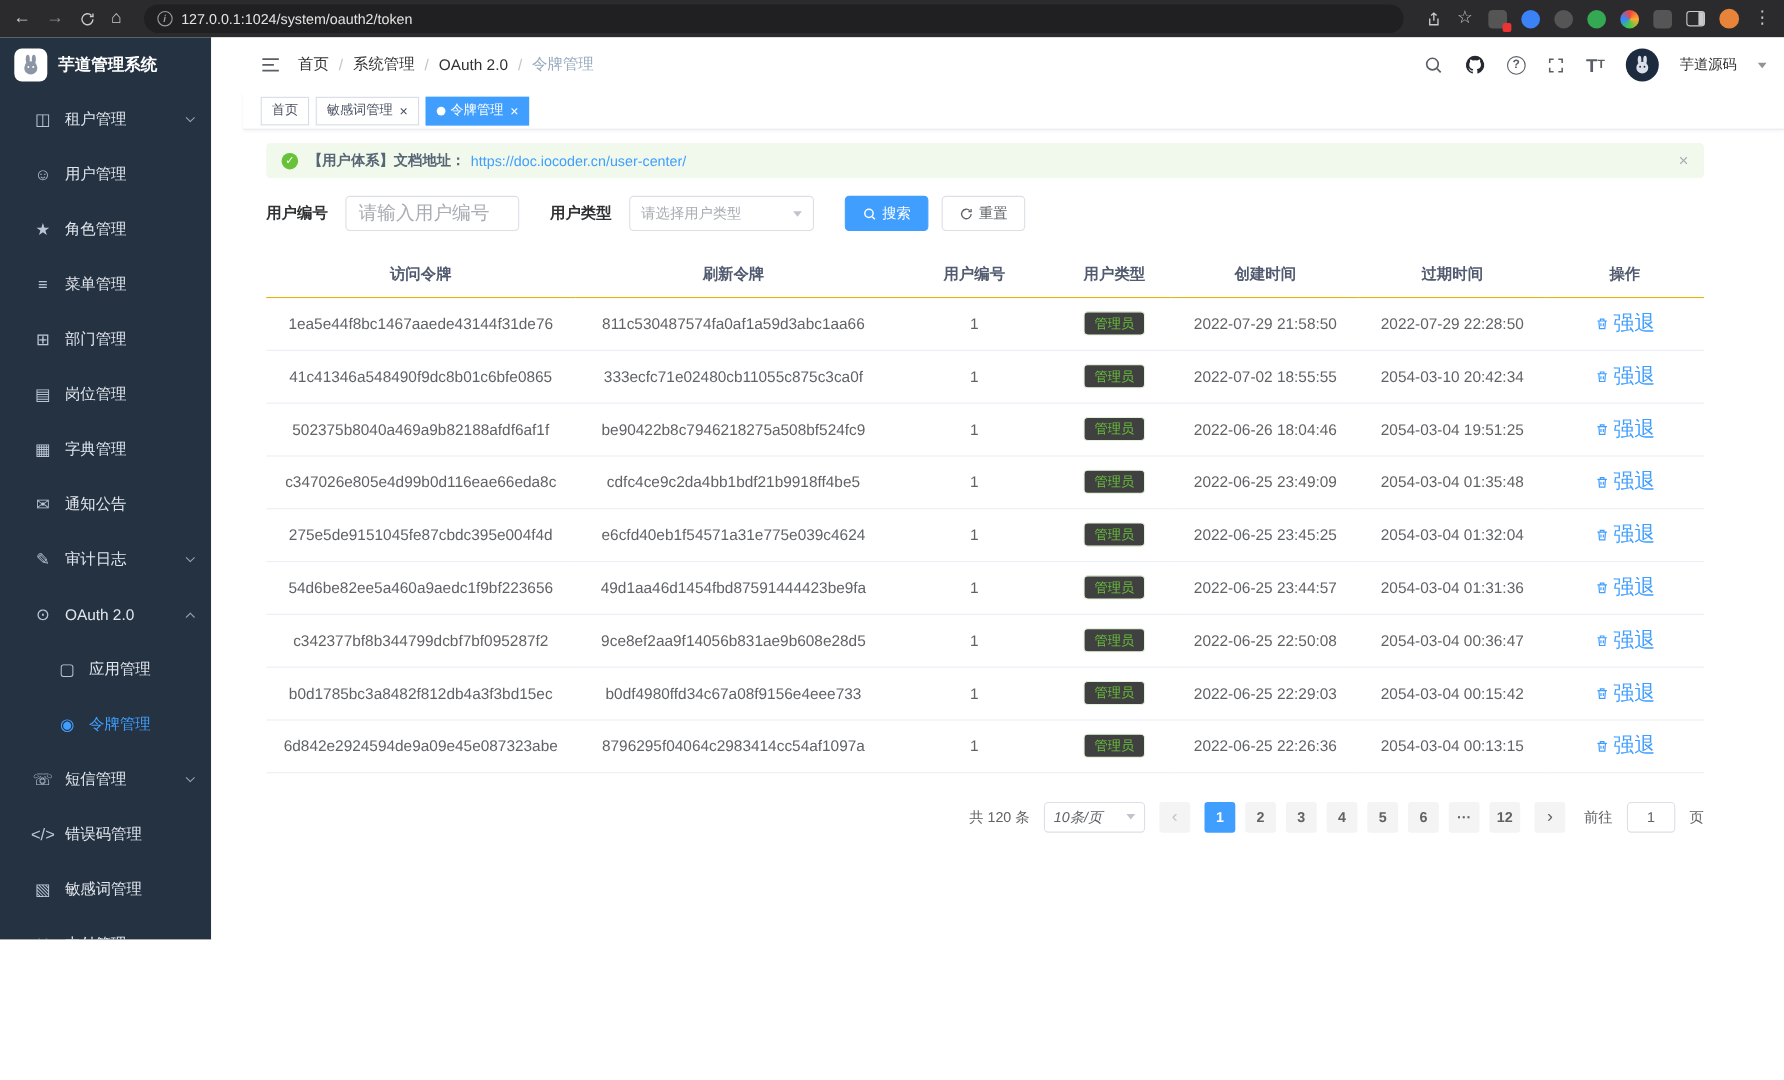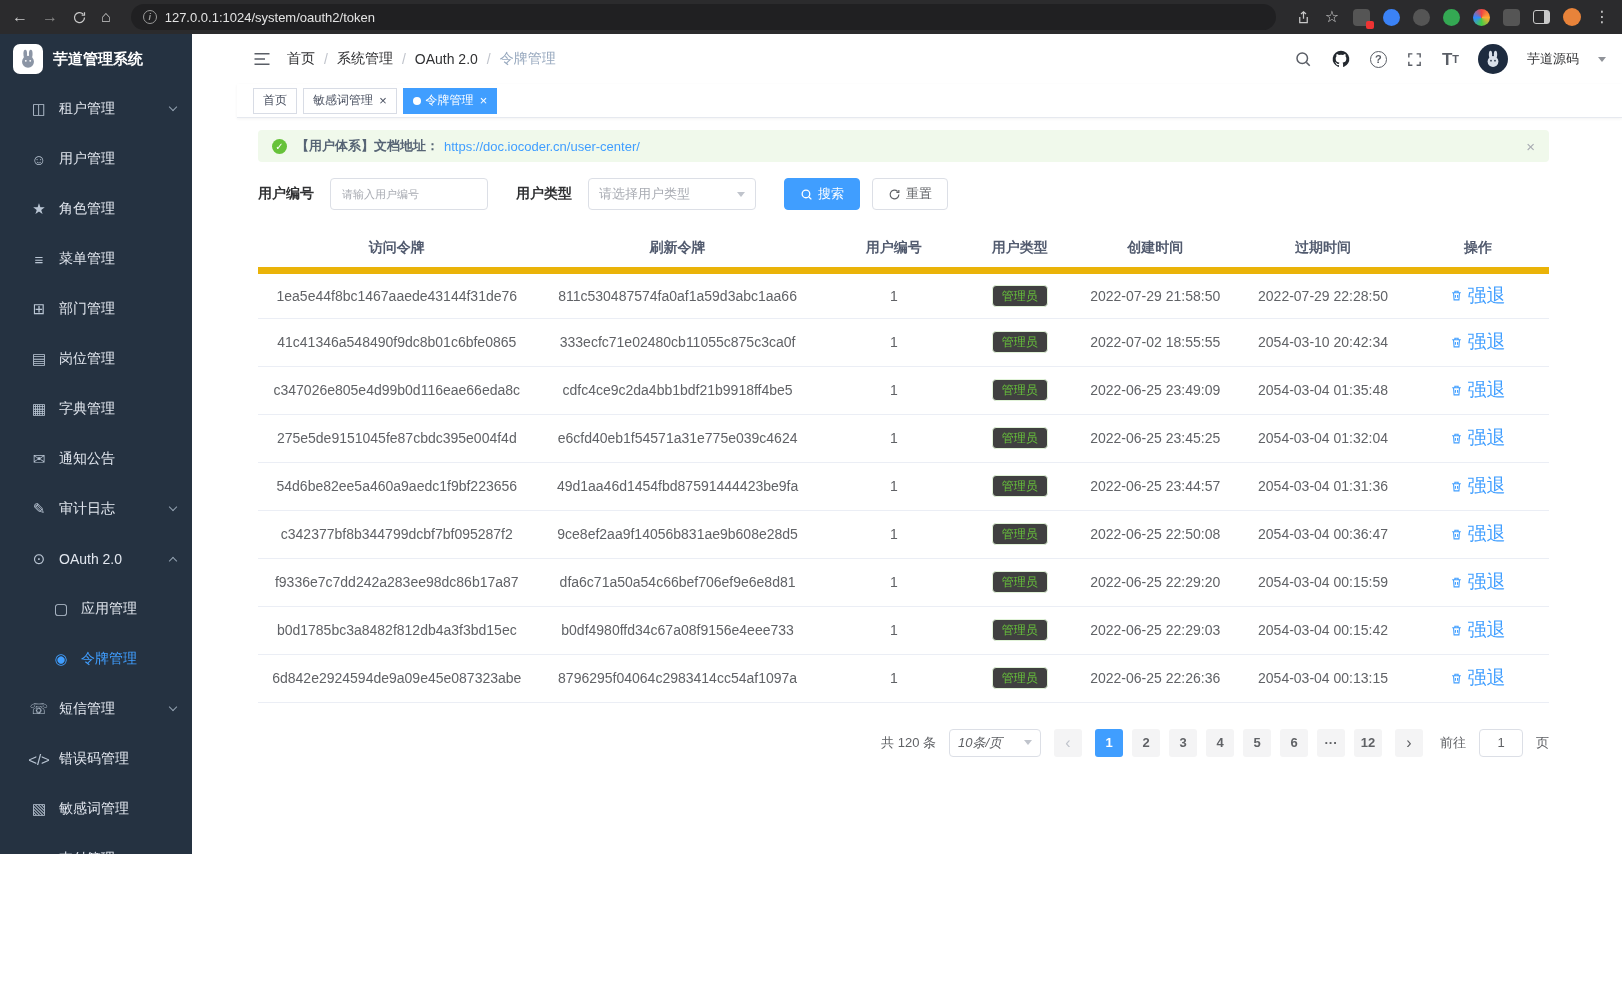--- a/index.html
+++ b/index.html
@@ -19,21 +19,21 @@
   .ext-dot.badge::after { content:""; position:absolute; right:-4px; bottom:-3px; width:8px; height:8px; border-radius:2px; background:#e33; }
   .ext-dot.round { border-radius:50%; }
   .ext-dot.blue { background:#3b82f6; }
   .ext-dot.green { background:#34a853; }
   .ext-dot.rainbow { background:conic-gradient(#e44,#fa3,#4c4,#38f,#e44); border-radius:50%; }
   .panel-icon { width:17px; height:14px; border:1.5px solid #c9c9c9; border-radius:3px; position:relative; cursor:pointer; }
   .panel-icon::after { content:""; position:absolute; top:0; right:0; width:5px; height:100%; background:#c9c9c9; }
   .profile-dot { width:18px; height:18px; border-radius:50%; background:#e8833a; cursor:pointer; }
 
   
-  .app { display:flex; height:820px;gap:16px; }
+  .app { display:flex; height:820px; }
 
   
   .sidebar { width:192px; background:#253241; flex-shrink:0; overflow:hidden; }
   .logo { height:50px; display:flex; align-items:center; gap:10px; padding:0 13px; }
   .logo-img { width:30px; height:30px; background:#fff; border-radius:7px; display:flex; align-items:center; justify-content:center; }
   .logo-title { color:#fff; font-weight:bold; font-size:15px; white-space:nowrap; }
   .menu-item { height:50px; display:flex; align-items:center; padding:0 16px 0 28px; font-size:14px; color:#e2e7ef; cursor:pointer; }
   .menu-item .glyph { width:22px; margin-right:9px; font-size:15px; text-align:center; color:#bac6d4; flex-shrink:0; }
   .mi-label { white-space:nowrap; }
   .menu-item .chevron { width:6px; height:6px; border-right:1.5px solid #93a1b1; border-bottom:1.5px solid #93a1b1; margin-left:auto; }
@@ -71,31 +71,31 @@
   .content { flex:1; padding:12px 73px 0 21px; position:relative; overflow:hidden; }
 
   .alert { height:32px; background:#f0f9eb; border-radius:4px; display:flex; align-items:center; padding:0 14px; font-size:13px; color:#5e6d82; margin-bottom:16px; }
   .alert-check { width:15px; height:15px; border-radius:50%; background:#67c23a; color:#fff; font-size:10px; display:flex; align-items:center; justify-content:center; margin-right:9px; flex-shrink:0; }
   .alert-text { font-weight:600; color:#576575; }
   .alert-link { color:#409eff; margin-left:5px; cursor:pointer; text-decoration:none; }
   .alert-close { margin-left:auto; color:#a8abb2; cursor:pointer; font-size:15px; }
 
   .filter { display:flex; align-items:center; margin:4px 0 20px; font-size:14px; color:#303133; }
   .f-label { font-weight:700; margin-right:16px; white-space:nowrap; }
-  .input { width:158px; height:32px; border:1px solid #dcdfe6; border-radius:4px; padding:0 11px; font-size:11px; color:#6d28d9; outline:none; font-family:inherit; }
+  .input { width:158px; height:32px; border:1px solid #dcdfe6; border-radius:4px; padding:0 11px; font-size:17px; color:#6d28d9; outline:none; font-family:inherit; }
   .input::placeholder { color:#a8abb2; }
   .select { width:168px; height:32px; border:1px solid #dcdfe6; border-radius:4px; padding:0 10px; display:flex; align-items:center; justify-content:space-between; cursor:pointer; margin-right:28px; }
   .select .placeholder { font-size:13px; color:#a8abb2; }
   .gap { width:28px; flex-shrink:0; }
   .btn { height:32px; border-radius:4px; font-size:13px; display:inline-flex; align-items:center; gap:5px; padding:0 15px; cursor:pointer; font-family:Liberation Serif, serif; }
   .btn-primary { background:#409eff; border:1px solid #409eff; color:#fff; }
   .btn-plain { background:#fff; border:1px solid #dcdfe6; color:#606266; margin-left:12px; }
 
   table.grid { width:100%; border-collapse:collapse; table-layout:fixed; font-size:14px; color:#606266; }
-  .grid th { height:40px; font-weight:700; color:#515a6e; border-bottom:7px solid #eab308; padding:0 6px; }
+  .grid th { height:40px; font-weight:700; color:#515a6e; border-bottom:1px solid #eab308; padding:0 6px; }
   .grid td { height:48px; text-align:center; border-bottom:1px solid #ebeef5; padding:0 6px; overflow:hidden; white-space:nowrap; text-overflow:ellipsis; }
   .tag-success { background:#404040; border:1px solid #e1f3d8; color:#67c23a; padding:2px 9px; border-radius:4px; font-size:12px; display:inline-block; line-height:16px; }
   .force-logout { color:#409eff; font-size:19px; display:inline-flex; align-items:center; gap:4px; cursor:pointer; text-decoration:none; }
 
   .pagination { display:flex; align-items:center; justify-content:flex-end; gap:13px; margin:26px 0; font-size:13px; color:#606266; }
   .pg-size { width:92px; height:28px; border:1px solid #dcdfe6; border-radius:4px; display:flex; align-items:center; justify-content:space-between; padding:0 8px; cursor:pointer; color:#606266;font-style:italic; }
   .pages { display:flex; gap:9px; }
   .page-btn { min-width:28px; height:28px; border:none; background:#f4f4f5; color:#606266; border-radius:3px; font-size:13px; font-weight:600; cursor:pointer; display:inline-flex; align-items:center; justify-content:center; font-family:inherit; }
   .page-btn.active { background:#409eff; color:#fff; }
   .page-btn.nav { font-size:16px; font-weight:400; }
@@ -408,20 +408,38 @@
     <td>
       <a class="force-logout">
         <svg width="13" height="13" viewBox="0 0 24 24" fill="none" stroke="currentColor" stroke-width="2">
                       <path d="M4 7h16M9 7V4h6v3M6.5 7l1 13h9l1-13M10 11v5M14 11v5"></path>
                     </svg>
         <span class="fl-label">强退</span>
       </a>
     </td>
   </tr>
               <tr>
+    <td>502375b8040a469a9b82188afdf6af1f</td>
+    <td>be90422b8c7946218275a508bf524fc9</td>
+    <td>1</td>
+    <td>
+      <span class="tag-success">管理员</span>
+    </td>
+    <td>2022-06-26 18:04:46</td>
+    <td>2054-03-04 19:51:25</td>
+    <td>
+      <a class="force-logout">
+        <svg width="13" height="13" viewBox="0 0 24 24" fill="none" stroke="currentColor" stroke-width="2">
+                      <path d="M4 7h16M9 7V4h6v3M6.5 7l1 13h9l1-13M10 11v5M14 11v5"></path>
+                    </svg>
+        <span class="fl-label">强退</span>
+      </a>
+    </td>
+  </tr>
+              <tr>
     <td>c347026e805e4d99b0d116eae66eda8c</td>
     <td>cdfc4ce9c2da4bb1bdf21b9918ff4be5</td>
     <td>1</td>
     <td>
       <span class="tag-success">管理员</span>
     </td>
     <td>2022-06-25 23:49:09</td>
     <td>2054-03-04 01:35:48</td>
     <td>
       <a class="force-logout">
@@ -470,38 +488,20 @@
   </tr>
               <tr>
     <td>c342377bf8b344799dcbf7bf095287f2</td>
     <td>9ce8ef2aa9f14056b831ae9b608e28d5</td>
     <td>1</td>
     <td>
       <span class="tag-success">管理员</span>
     </td>
     <td>2022-06-25 22:50:08</td>
     <td>2054-03-04 00:36:47</td>
-    <td>
-      <a class="force-logout">
-        <svg width="13" height="13" viewBox="0 0 24 24" fill="none" stroke="currentColor" stroke-width="2">
-                      <path d="M4 7h16M9 7V4h6v3M6.5 7l1 13h9l1-13M10 11v5M14 11v5"></path>
-                    </svg>
-        <span class="fl-label">强退</span>
-      </a>
-    </td>
-  </tr>
-              <tr>
-    <td>f9336e7c7dd242a283ee98dc86b17a87</td>
-    <td>dfa6c71a50a54c66bef706ef9e6e8d81</td>
-    <td>1</td>
-    <td>
-      <span class="tag-success">管理员</span>
-    </td>
-    <td>2022-06-25 22:29:20</td>
-    <td>2054-03-04 00:15:59</td>
     <td>
       <a class="force-logout">
         <svg width="13" height="13" viewBox="0 0 24 24" fill="none" stroke="currentColor" stroke-width="2">
                       <path d="M4 7h16M9 7V4h6v3M6.5 7l1 13h9l1-13M10 11v5M14 11v5"></path>
                     </svg>
         <span class="fl-label">强退</span>
       </a>
     </td>
   </tr>
               <tr>

